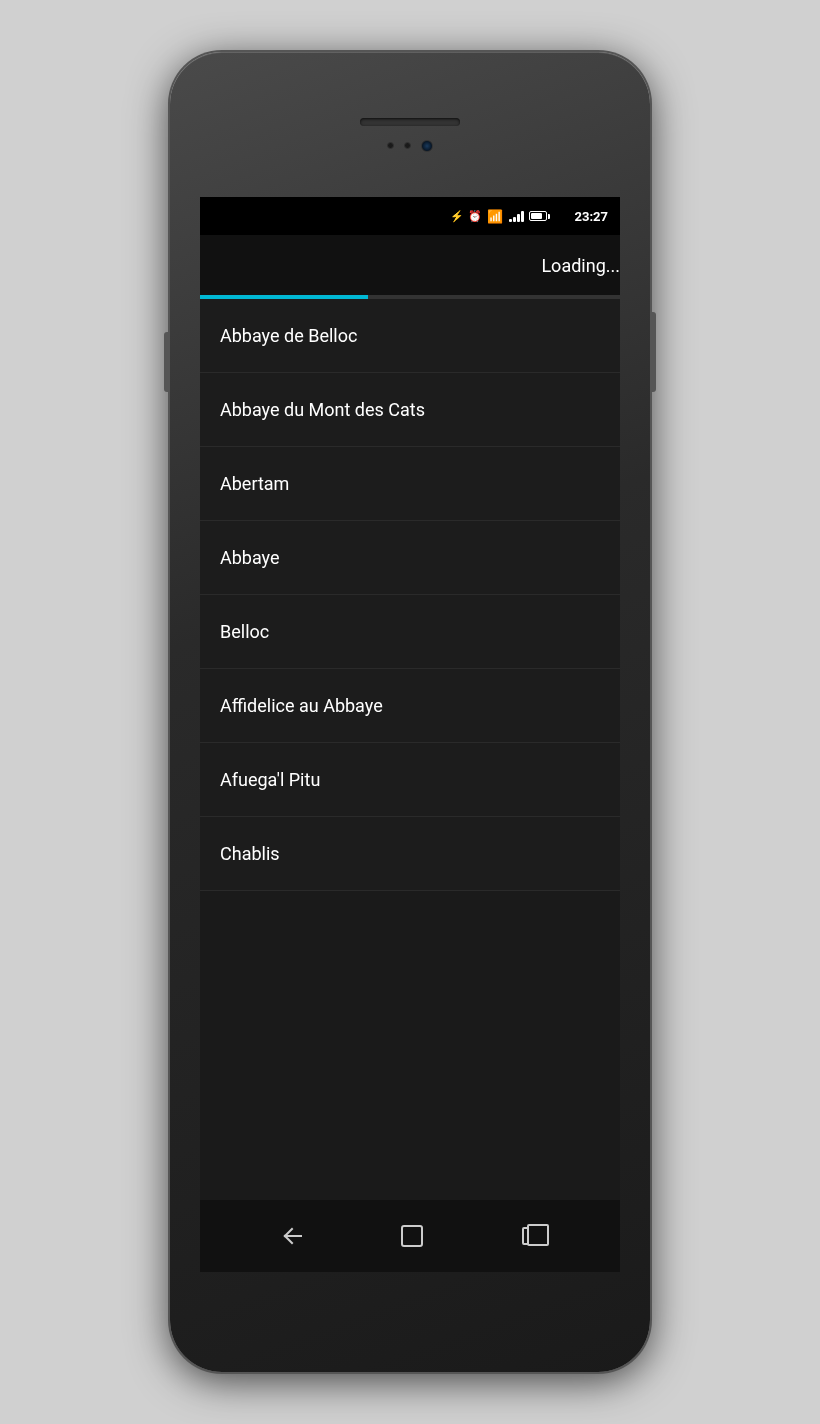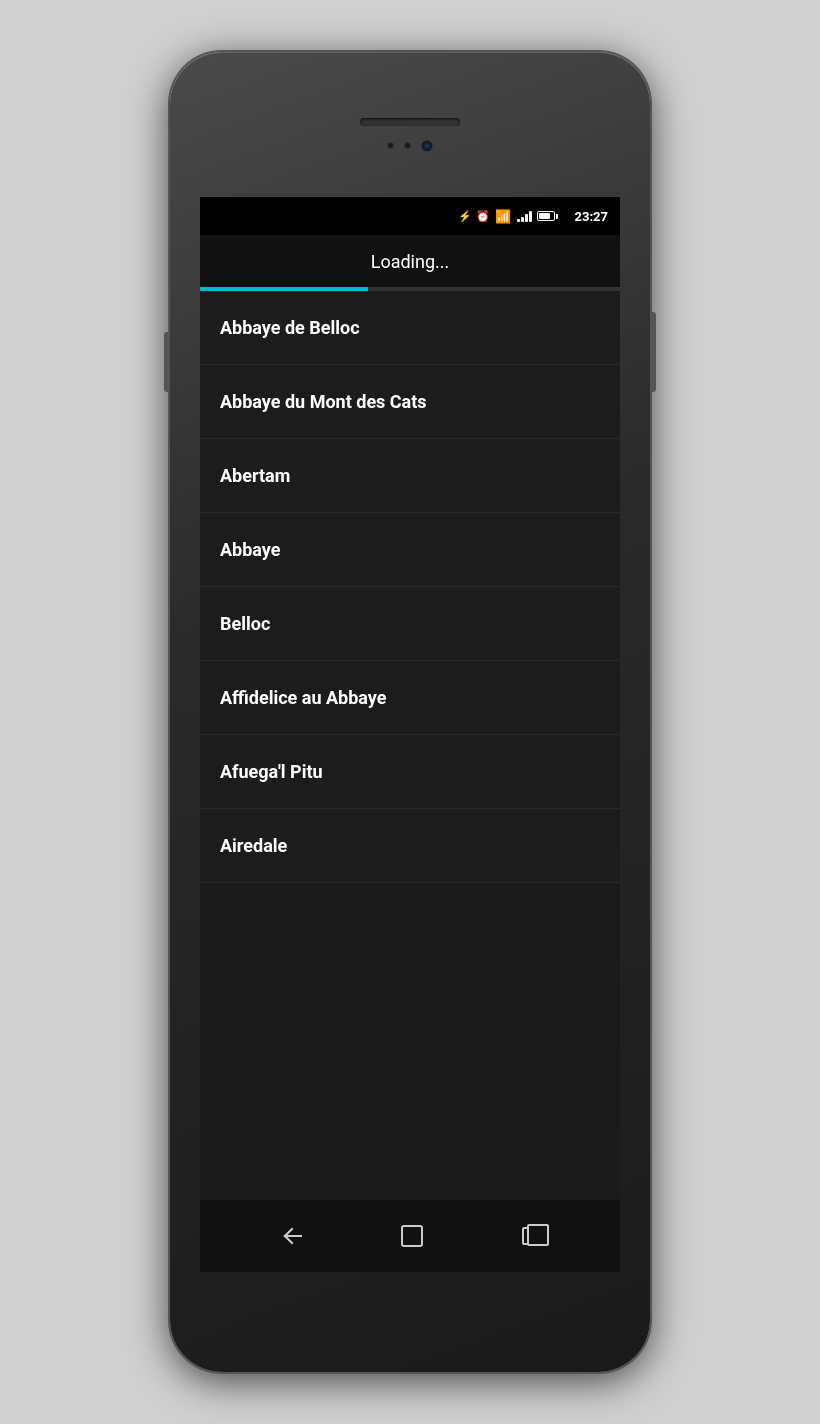--- a/index.html
+++ b/index.html
@@ -132,31 +132,31 @@
 
     .status-icon {
       color: #ffffff;
       font-size: 11px;
     }
 
     .status-time {
       color: #ffffff;
       font-size: 13px;
       font-weight: bold;
-      margin-left: 12px;
+      margin-left: 20px;
     }
 
     
     .action-bar {
       width: 100%;
-      height: 52px;
+      height: 60px;
       background: #111111;
       display: flex;
       align-items: center;
-      justify-content: center;
+      justify-content: flex-end;
       position: relative;
     }
 
     .loading-text {
       color: #ffffff;
       font-size: 18px;
       font-weight: 400;
     }
 
     
@@ -190,21 +190,21 @@
       display: flex;
       align-items: center;
       padding: 0 20px;
       border-bottom: 1px solid #2a2a2a;
       cursor: pointer;
     }
 
     .list-item-text {
       color: #ffffff;
       font-size: 18px;
-      font-weight: 700;
+      font-weight: 400;
     }
 
     
     .phone-bottom-screen {
       width: 420px;
       height: 72px;
       background: #111111;
       display: flex;
       align-items: center;
       justify-content: space-around;
@@ -405,21 +405,21 @@
         <div class="list-item">
           <span class="list-item-text">Belloc</span>
         </div>
         <div class="list-item">
           <span class="list-item-text">Affidelice au Abbaye</span>
         </div>
         <div class="list-item">
           <span class="list-item-text">Afuega'l Pitu</span>
         </div>
         <div class="list-item">
-          <span class="list-item-text">Airedale</span>
+          <span class="list-item-text">Chablis</span>
         </div>
       </div>
 
   </div>
 
   <div class="phone-bottom-screen">
     <div class="nav-btn">
       <div class="back-arrow"></div>
     </div>
     <div class="nav-btn">

